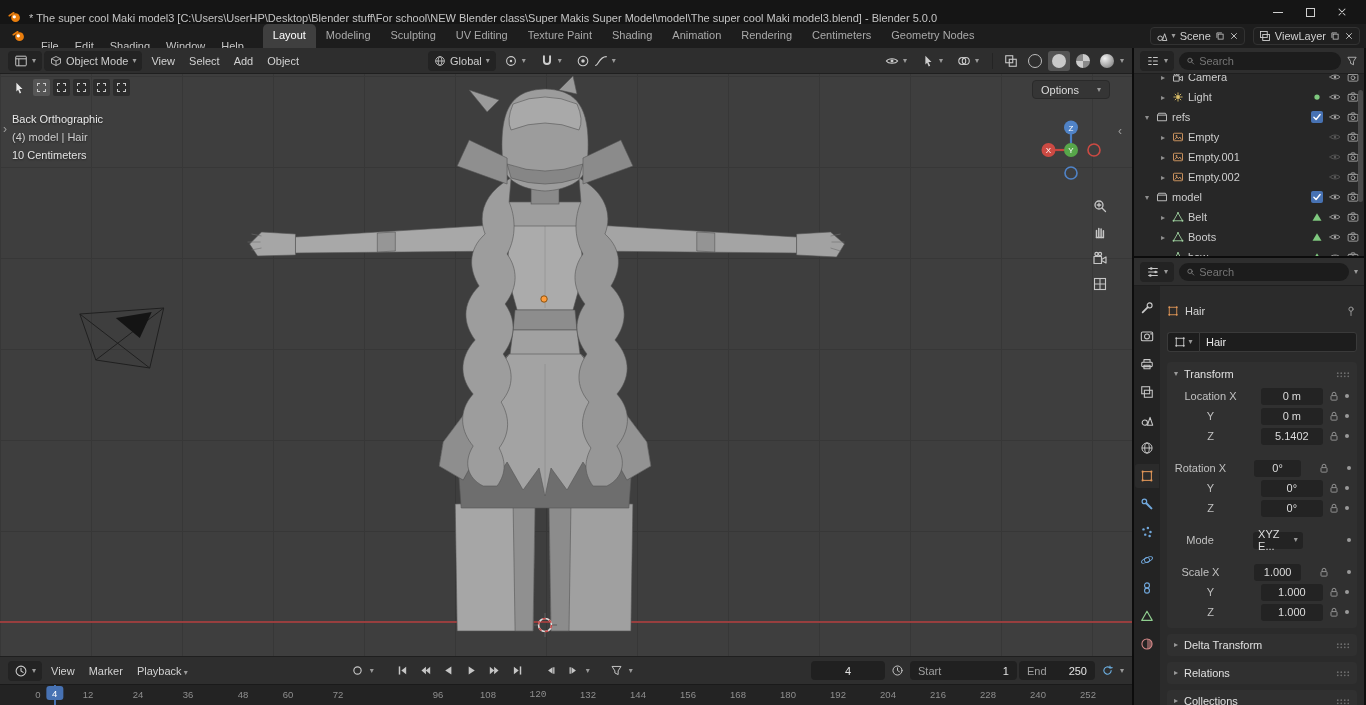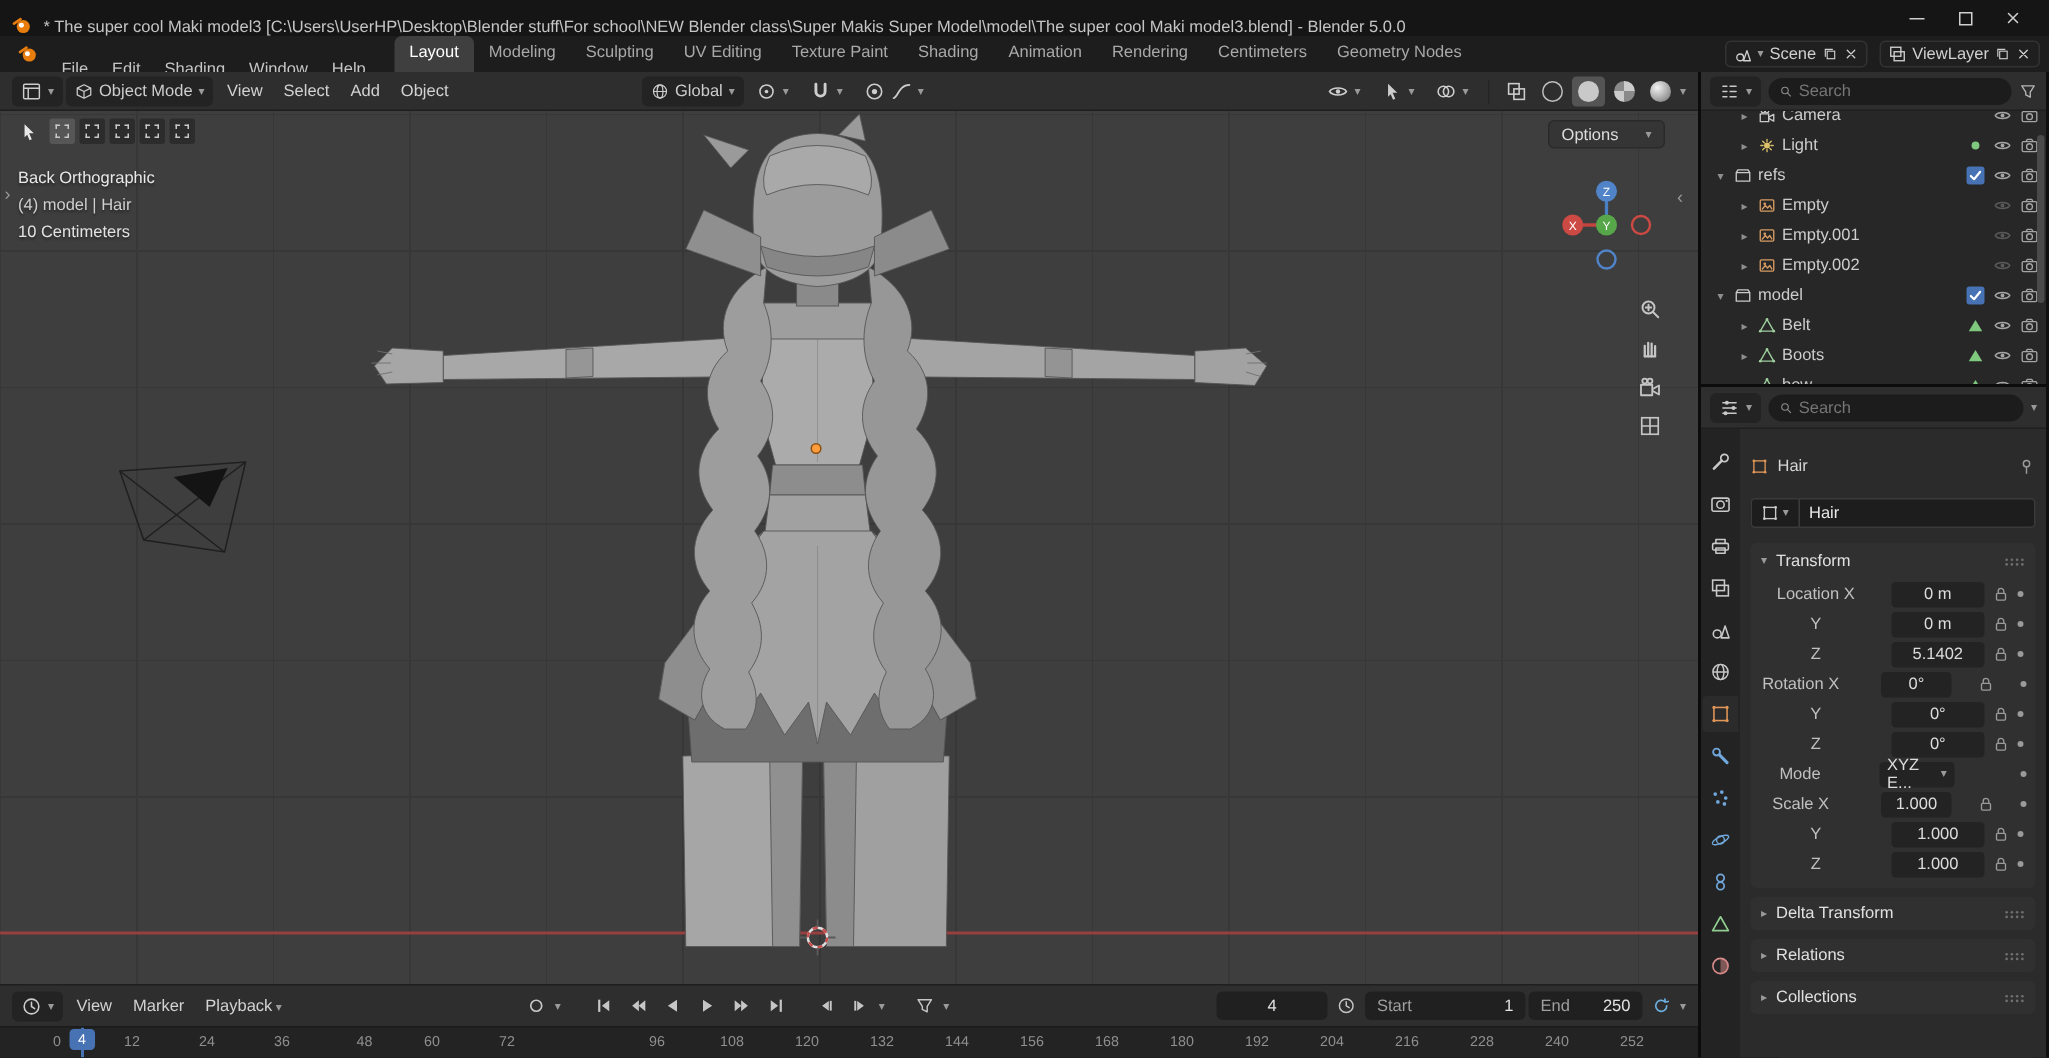--- a/index.html
+++ b/index.html
@@ -92,21 +92,21 @@
 .crumb .pin{margin-left:auto;color:#9a9a9a;}
 .name-row{display:flex;height:20px;margin:8px 0 0;}
 .name-ico{width:32px;background:#1d1d1d;border:1px solid #3a3a3a;border-right:none;border-radius:3px 0 0 3px;display:flex;align-items:center;justify-content:center;gap:2px;color:#c9c9c9;}
 .name-input{flex:1;min-width:0;background:#1d1d1d;border:1px solid #3a3a3a;border-radius:0 3px 3px 0;color:#e8e8e8;padding:0 6px;font:inherit;outline:none;}
 .panel{background:#303030;border-radius:4px;margin-top:10px;padding-bottom:6px;}
 .panel.strip{padding-bottom:0;margin-top:6px;height:22px;}
 .panel-h{height:24px;display:flex;align-items:center;gap:6px;padding:0 7px;color:#e0e0e0;}
 .panel.strip .panel-h{height:22px;}
 .grip{margin-left:auto;color:#6f6f6f;width:14px;height:7px;}
 .tr-row{display:flex;align-items:center;height:20px;padding-right:4px;}
-.tr-row.gap{margin-top:0;gap:13px;}
+.tr-row.gap{margin-top:12px;gap:13px;}
 .tr-label{width:100px;text-align:center;color:#c0c0c0;padding-right:7px;white-space:nowrap;}
 .tr-field{width:66px;height:17px;background:#232323;border-radius:3px;display:flex;align-items:center;justify-content:center;color:#dcdcdc;}
 .tr-field.drop{justify-content:space-between;padding:0 5px;}
 .tr-lock{width:15px;display:flex;justify-content:center;margin-left:4px;color:#9a9a9a;}
 .tr-dot{width:12px;display:flex;justify-content:center;margin-left:1px;}
 .dotk{width:4px;height:4px;border-radius:50%;background:#9a9a9a;display:block;}
 
 .tl{flex:0 0 49px;display:flex;flex-direction:column;}
 .tl-head{height:28px;background:#2e2e2e;display:flex;align-items:center;gap:2px;padding:0 8px;border-top:1px solid #1f1f1f;color:#cdcdcd;}
 .tbtn{width:21px;height:20px;display:flex;align-items:center;justify-content:center;border-radius:3px;color:#c6c6c6;}
@@ -834,21 +834,21 @@
         <span class="tl-num" style="left: 38px;">0</span>
             <span class="tl-num" style="left: 88.0004px;">12</span>
             <span class="tl-num" style="left: 138.001px;">24</span>
             <span class="tl-num" style="left: 188.001px;">36</span>
             <span class="tl-num" style="left: 243px;">48</span>
             <span class="tl-num" style="left: 288.002px;">60</span>
             <span class="tl-num" style="left: 338.002px;">72</span>
             <span class="tl-num" style="left: 388.003px; margin-top: 28px;">84</span>
             <span class="tl-num" style="left: 438.003px;">96</span>
             <span class="tl-num" style="left: 488.004px;">108</span>
-            <span class="tl-num" style="left: 538.004px;">120</span>
+            <span class="tl-num" style="left: 538.004px; font-family: Liberation Mono, monospace;">120</span>
             <span class="tl-num" style="left: 588.004px;">132</span>
             <span class="tl-num" style="left: 638.005px;">144</span>
             <span class="tl-num" style="left: 688.005px;">156</span>
             <span class="tl-num" style="left: 738.006px;">168</span>
             <span class="tl-num" style="left: 788.006px;">180</span>
             <span class="tl-num" style="left: 838.006px;">192</span>
             <span class="tl-num" style="left: 888.007px;">204</span>
             <span class="tl-num" style="left: 938.007px;">216</span>
             <span class="tl-num" style="left: 988.008px;">228</span>
             <span class="tl-num" style="left: 1038.01px;">240</span>

